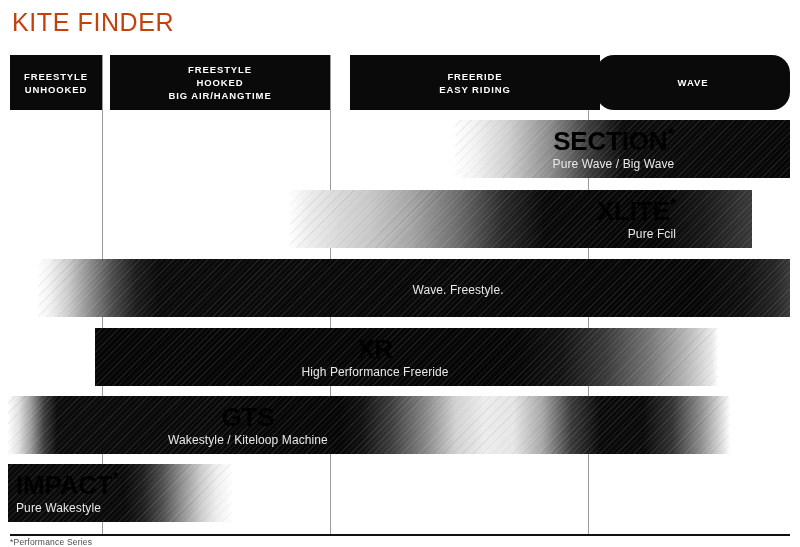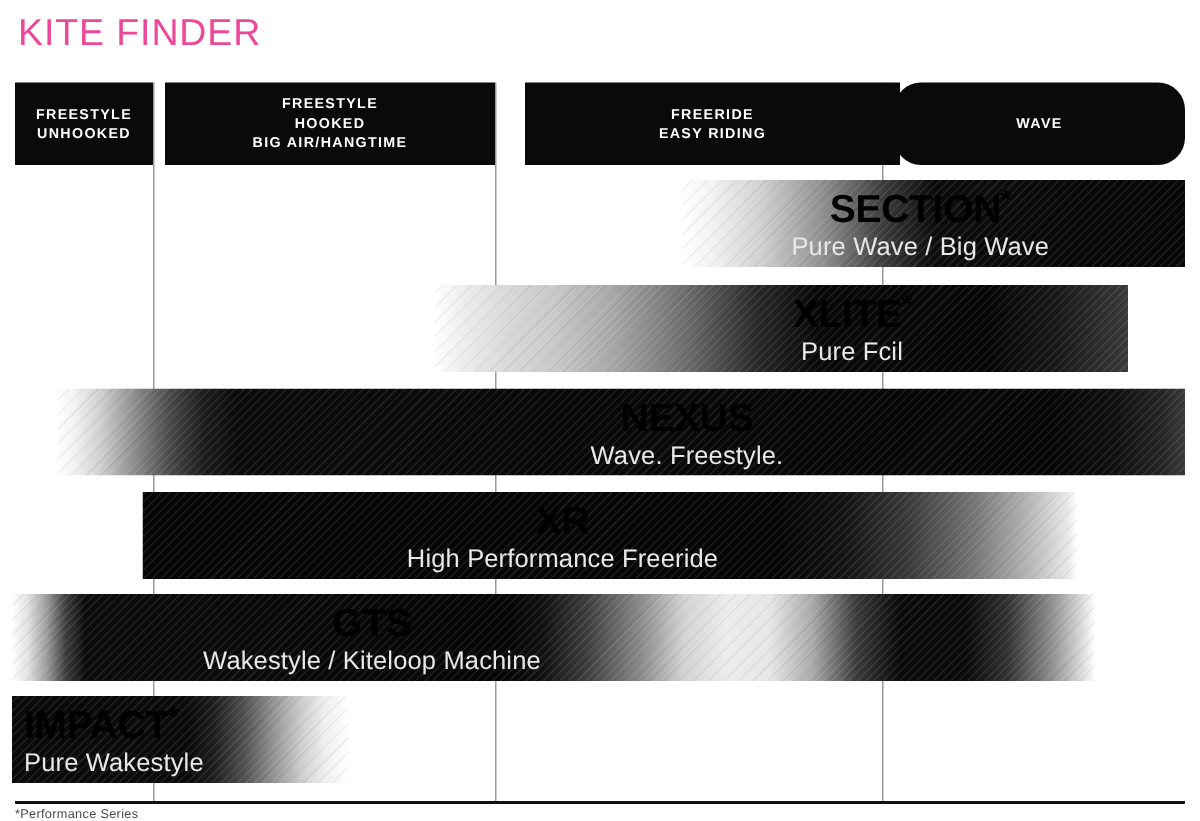--- a/index.html
+++ b/index.html
@@ -21,21 +21,21 @@
   }
 
   
   #page-title {
     position: absolute;
     left: 12px;
     top: 7px;
     font-size: 25px;
     letter-spacing: 0.6px;
     font-weight: 400;
-    color: #ec4899;
+    color: #c2410c;
     line-height: 30px;
     white-space: nowrap;
   }
 
   
   .col-divider {
     position: absolute;
     top: 55px;
     width: 1px;
     background: #9a9a9a;
@@ -134,21 +134,21 @@
     line-height: 26px;
     position: relative;
   }
   .bar-name .star {
     font-size: 17px;
     font-weight: 700;
     vertical-align: super;
     line-height: 0;
   }
   .bar-sub {
-    font-size: 17px;
+    font-size: 12px;
     font-weight: 400;
     color: #e8e8e8;
     white-space: nowrap;
     margin-top: 4px;
     letter-spacing: 0.1px;
   }
 
   
   #bottom-rule {
     position: absolute;
@@ -209,34 +209,33 @@
       <div class="bar-sub">Pure Wave / Big Wave</div>
     </div>
   </div>
 
   <div class="product-row" style="left:290px; top:190px; width:462px;">
     <div class="bar">
       <div class="grad" style="background:linear-gradient(90deg,#ffffff 0%,#ededed 4%,#d7d7d7 11%,#c9c9c9 17%,#a6a6a6 26%,#6e6e6e 36%,#2b2b2b 46%,#090909 55%,#060606 80%,#1a1a1a 90%,#2e2e2e 96%,#3a3a3a 100%);"></div>
       <div class="hatch"></div>
       <div class="hatch2"></div>
     </div>
-    <div class="bar-label" style="left:183px; width:190px; align-items:center;">
+    <div class="bar-label" style="left:196px; width:190px; align-items:flex-end;">
       <div class="bar-name"><span>XLITE</span><span class="star">*</span></div>
       <div class="bar-sub">Pure Fcil</div>
     </div>
   </div>
 
   <div class="product-row" style="left:38px; top:259px; width:752px;">
     <div class="bar">
       <div class="grad" style="background:linear-gradient(90deg,#ffffff 0%,#f3f3f3 1.5%,#cccccc 4%,#8a8a8a 7%,#4a4a4a 10%,#1d1d1d 13%,#0b0b0b 16%,#060606 88%,#111111 94%,#262626 98%,#3a3a3a 100%);"></div>
       <div class="hatch"></div>
       <div class="hatch2"></div>
     </div>
     <div class="bar-label" style="left:330px; width:180px; align-items:center;">
-      <div class="bar-name"><span>NEXUS</span><span class="star"></span></div>
       <div class="bar-sub">Wave. Freestyle.</div>
     </div>
   </div>
 
   <div class="product-row" style="left:95px; top:328px; width:623px;">
     <div class="bar">
       <div class="grad" style="background:linear-gradient(90deg,#060606 0%,#060606 68%,#131313 75%,#3a3a3a 82%,#767676 89%,#b8b8b8 95%,#e8e8e8 99%,#ffffff 100%);"></div>
       <div class="hatch"></div>
       <div class="hatch2"></div>
     </div>

